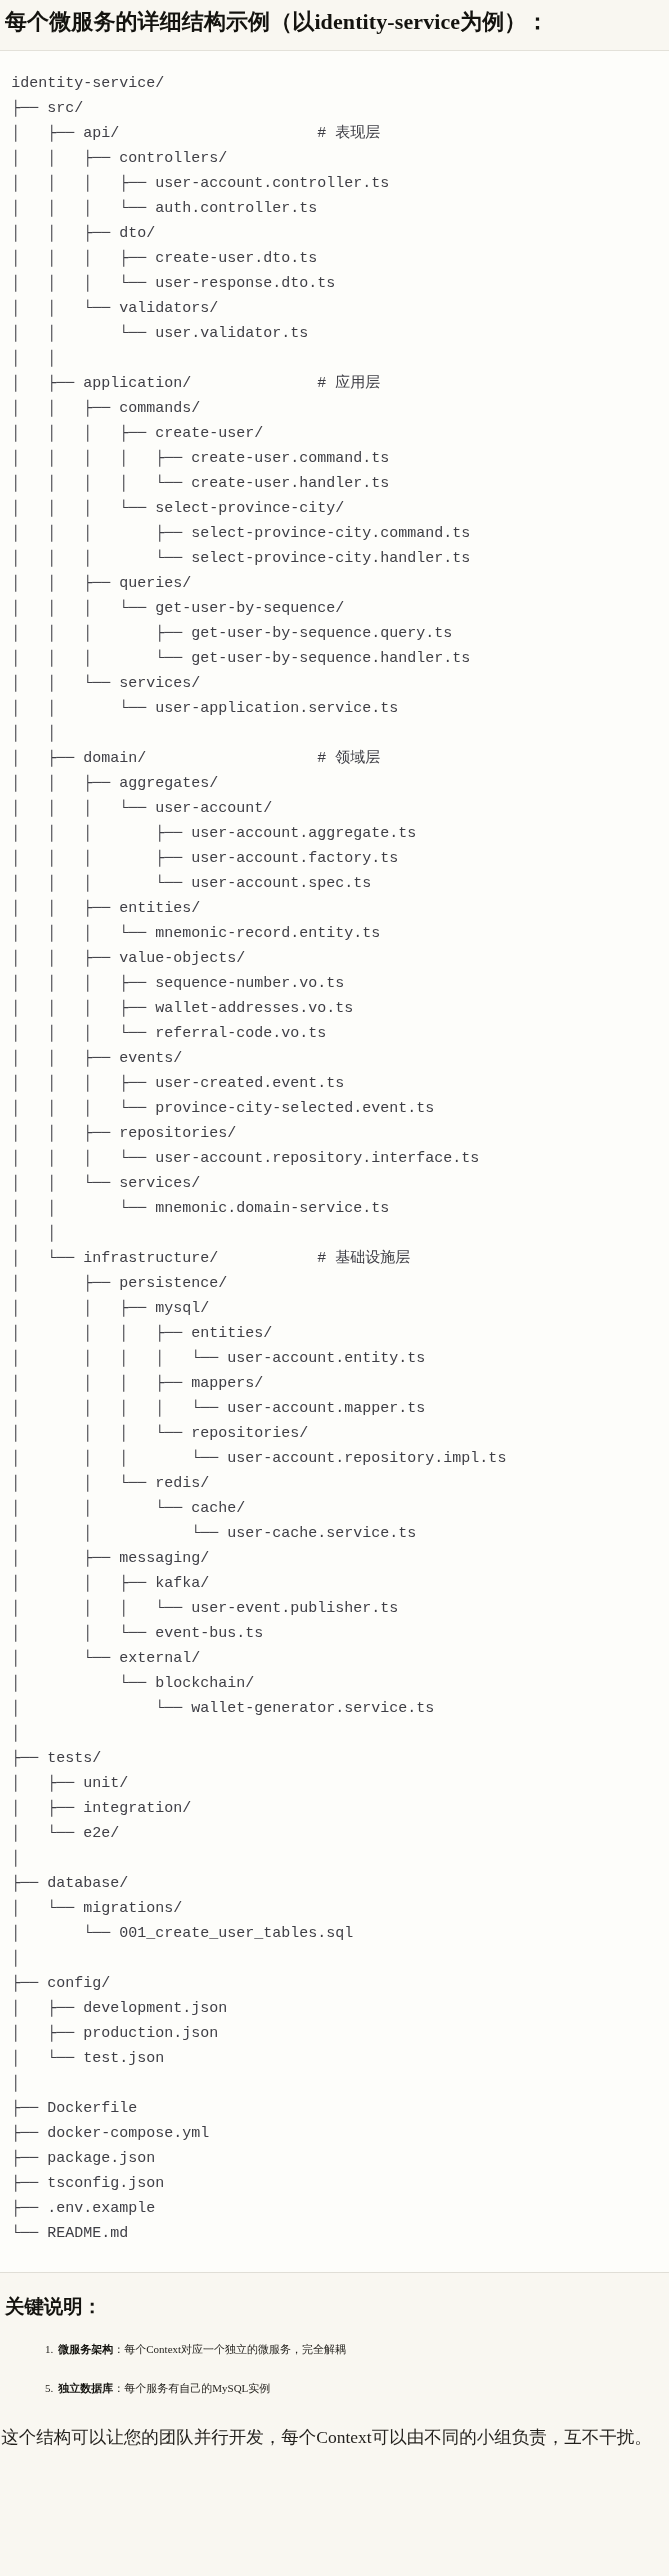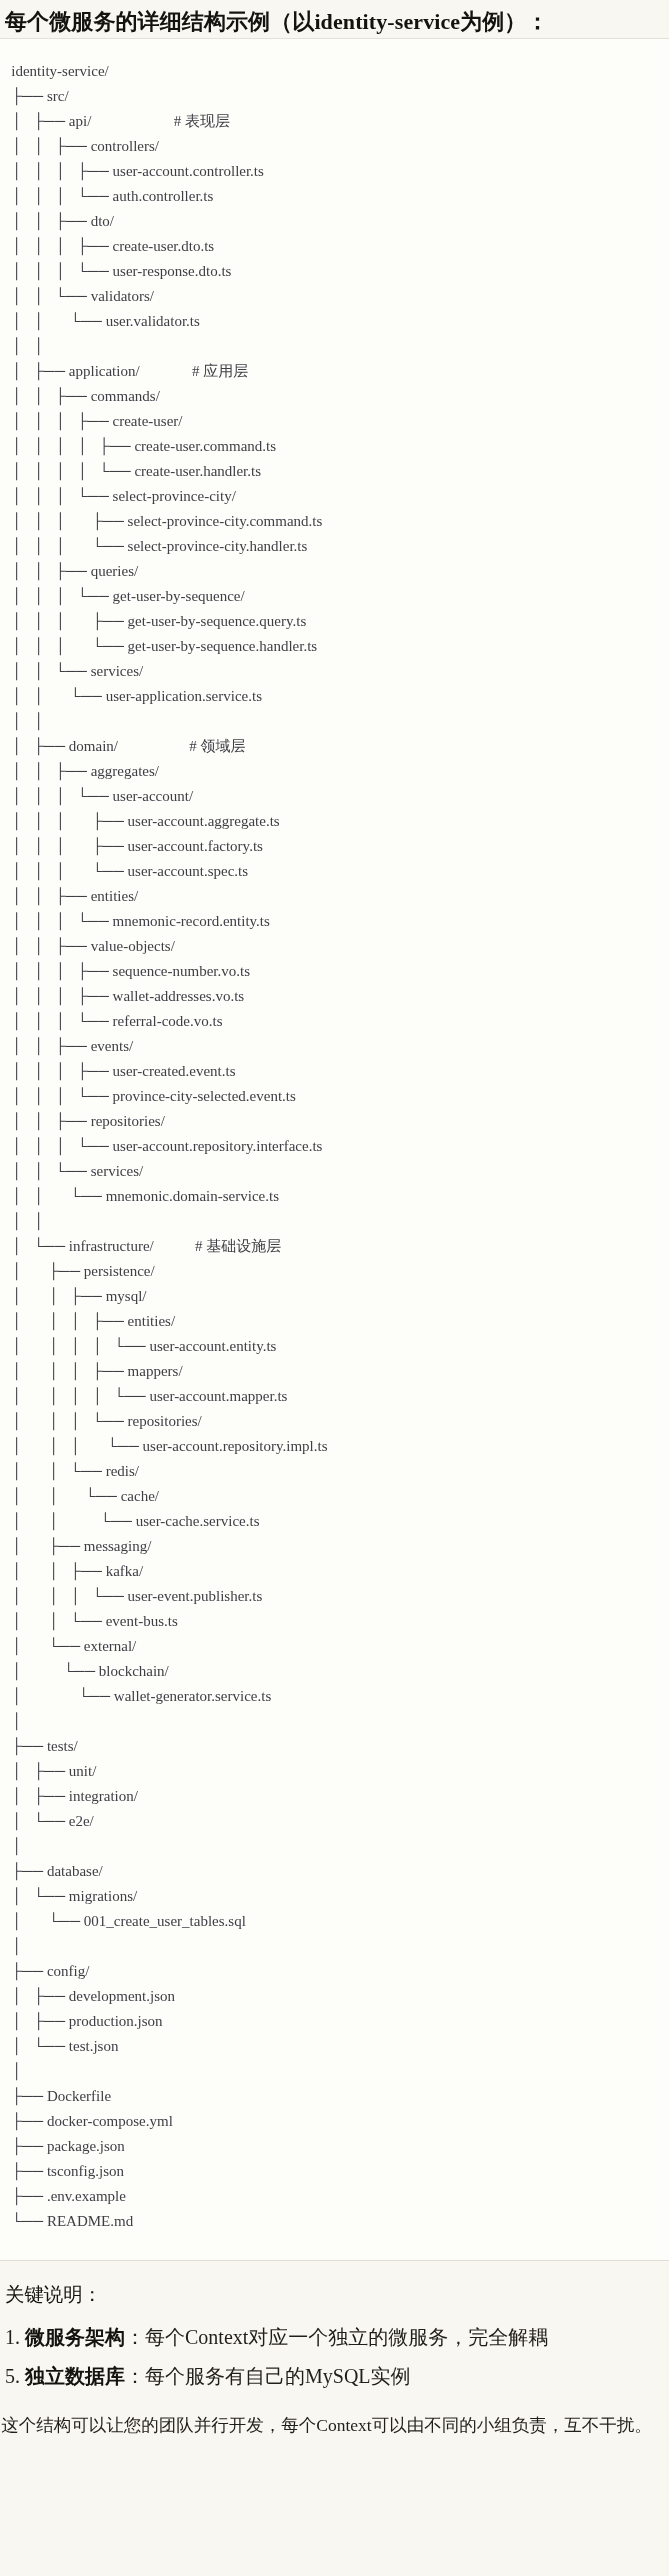--- a/index.html
+++ b/index.html
@@ -17,52 +17,53 @@
   .doc-title {
     margin: 7.5px 6.3px 0 5px;
     font-size: 22px;
     line-height: 28px;
     font-weight: 700;
     color: #14130F;
     letter-spacing: 0.1px;
   }
 
   pre.code-block {
-    margin-top: 2px;
+    margin-top: 14px;
     width: 669px;
     background: #FDFDFA;
     border-top: 0.6px solid #E3E1D9;
     border-bottom: 0.6px solid #E0DED6;
     padding: 20px 8.8px 26px 11.3px;
-    font-family: Liberation Serif, serif;
+    font-family: Liberation Mono, monospace;
     font-size: 15px;
     line-height: 25px;
     color: #3E3E45;
     white-space: pre;
     overflow: hidden;
   }
 
   .notes-heading {
     margin: 21px 6.3px 0 5px;
     font-size: 19.4px;
     line-height: 26px;
-    font-weight: 400;
+    font-weight: 700;
     color: #14130F;
   }
 
   ol.notes-list {
     list-style: none;
     margin: 17.5px 0 0 5px;
     padding: 0;
   }
   ol.notes-list li {
-    font-size: 20px;
+    font-size: 11px;
     line-height: 25px;
     margin-bottom: 14.4px;
     color: #211F1B;
+    margin-left: 40px;
   }
   ol.notes-list li .num { margin-right: 5px; }
   ol.notes-list li strong { font-weight: 700; color: #14130F; }
 
   .closing-paragraph {
     margin: 24px 6.3px 0 1.3px;
     font-size: 17.5px;
     line-height: 25px;
     color: #211F1B;
   }

